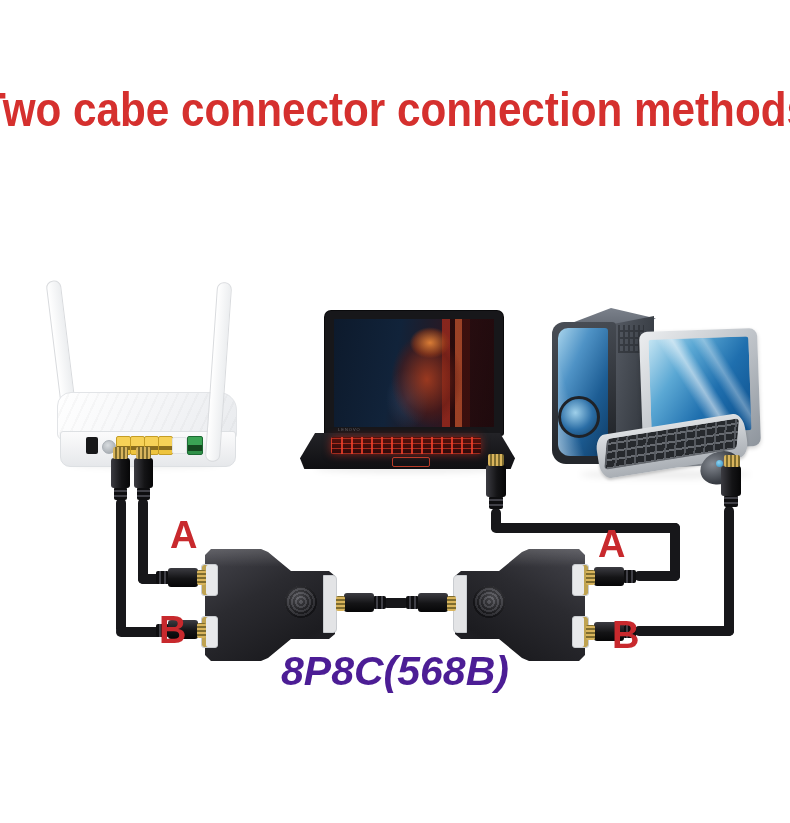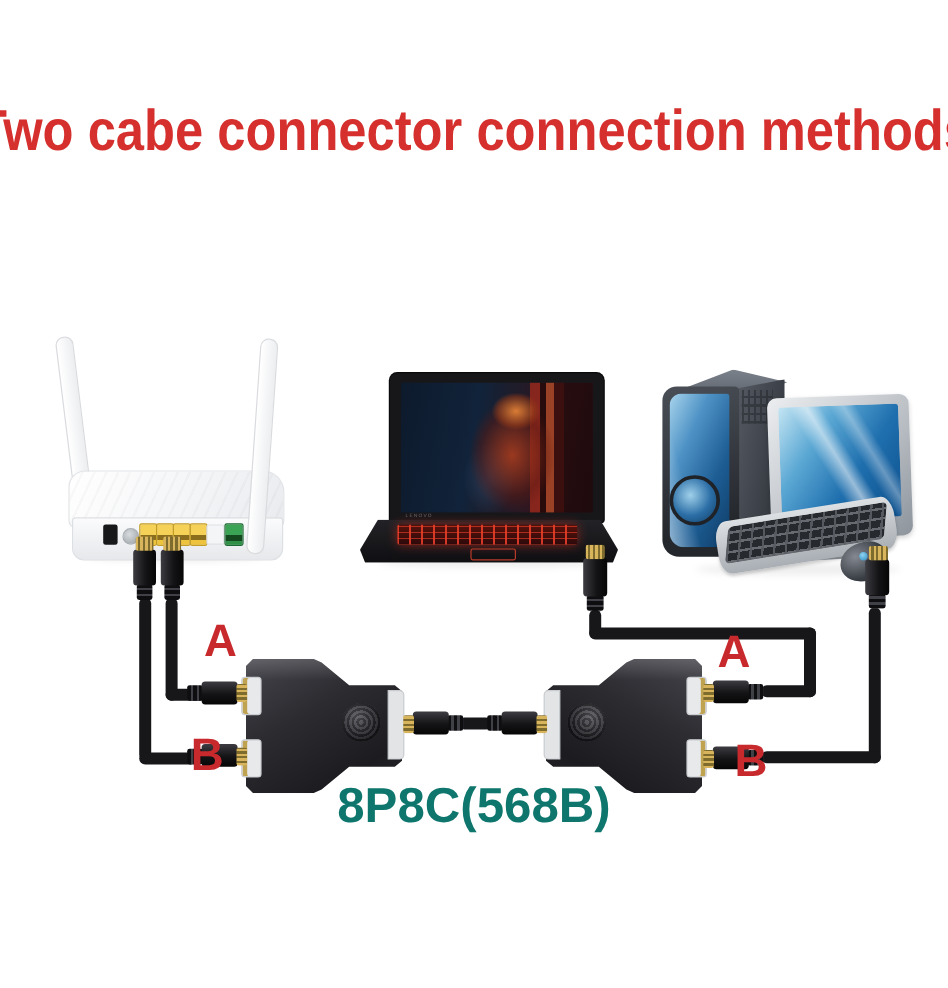--- a/index.html
+++ b/index.html
@@ -4,21 +4,21 @@
 <style>
   html,body{margin:0;padding:0;background:#fff;}
   .canvas{position:relative;width:790px;height:823px;background:#fff;overflow:hidden;
           font-family:"Liberation Sans",sans-serif;}
 
   
   .title{position:absolute;top:86px;left:50%;transform:translateX(-50%) scaleX(.88);
          transform-origin:center;font-size:48px;font-weight:bold;color:#d5302e;
          white-space:nowrap;line-height:1;}
   .caption{position:absolute;left:0;width:790px;top:651px;text-align:center;
-           font-size:41px;font-weight:bold;color:#0f766e;line-height:1;}
+           font-size:41px;font-weight:bold;color:#4c1d95;line-height:1;font-style:italic;}
   .conn-label{position:absolute;font-size:38px;font-weight:bold;color:#c8292d;line-height:1;z-index:40;}
 
   
   .seg{position:absolute;background:#17171a;border-radius:5px;z-index:10;}
   .gold{position:absolute;border-radius:2px;z-index:22;
         background:repeating-linear-gradient(0deg,#d8b45c 0 2px,#7e6c2f 2px 4px),#c7a54e;}
   .gold-v{background:repeating-linear-gradient(90deg,#d8b45c 0 2px,#7e6c2f 2px 4px),#c7a54e;}
   .pbody{position:absolute;background:linear-gradient(180deg,#3c3c42,#141416 55%,#060607);
          border-radius:3px;z-index:21;}
   .pbody-v{background:linear-gradient(90deg,#3c3c42,#141416 55%,#060607);}

